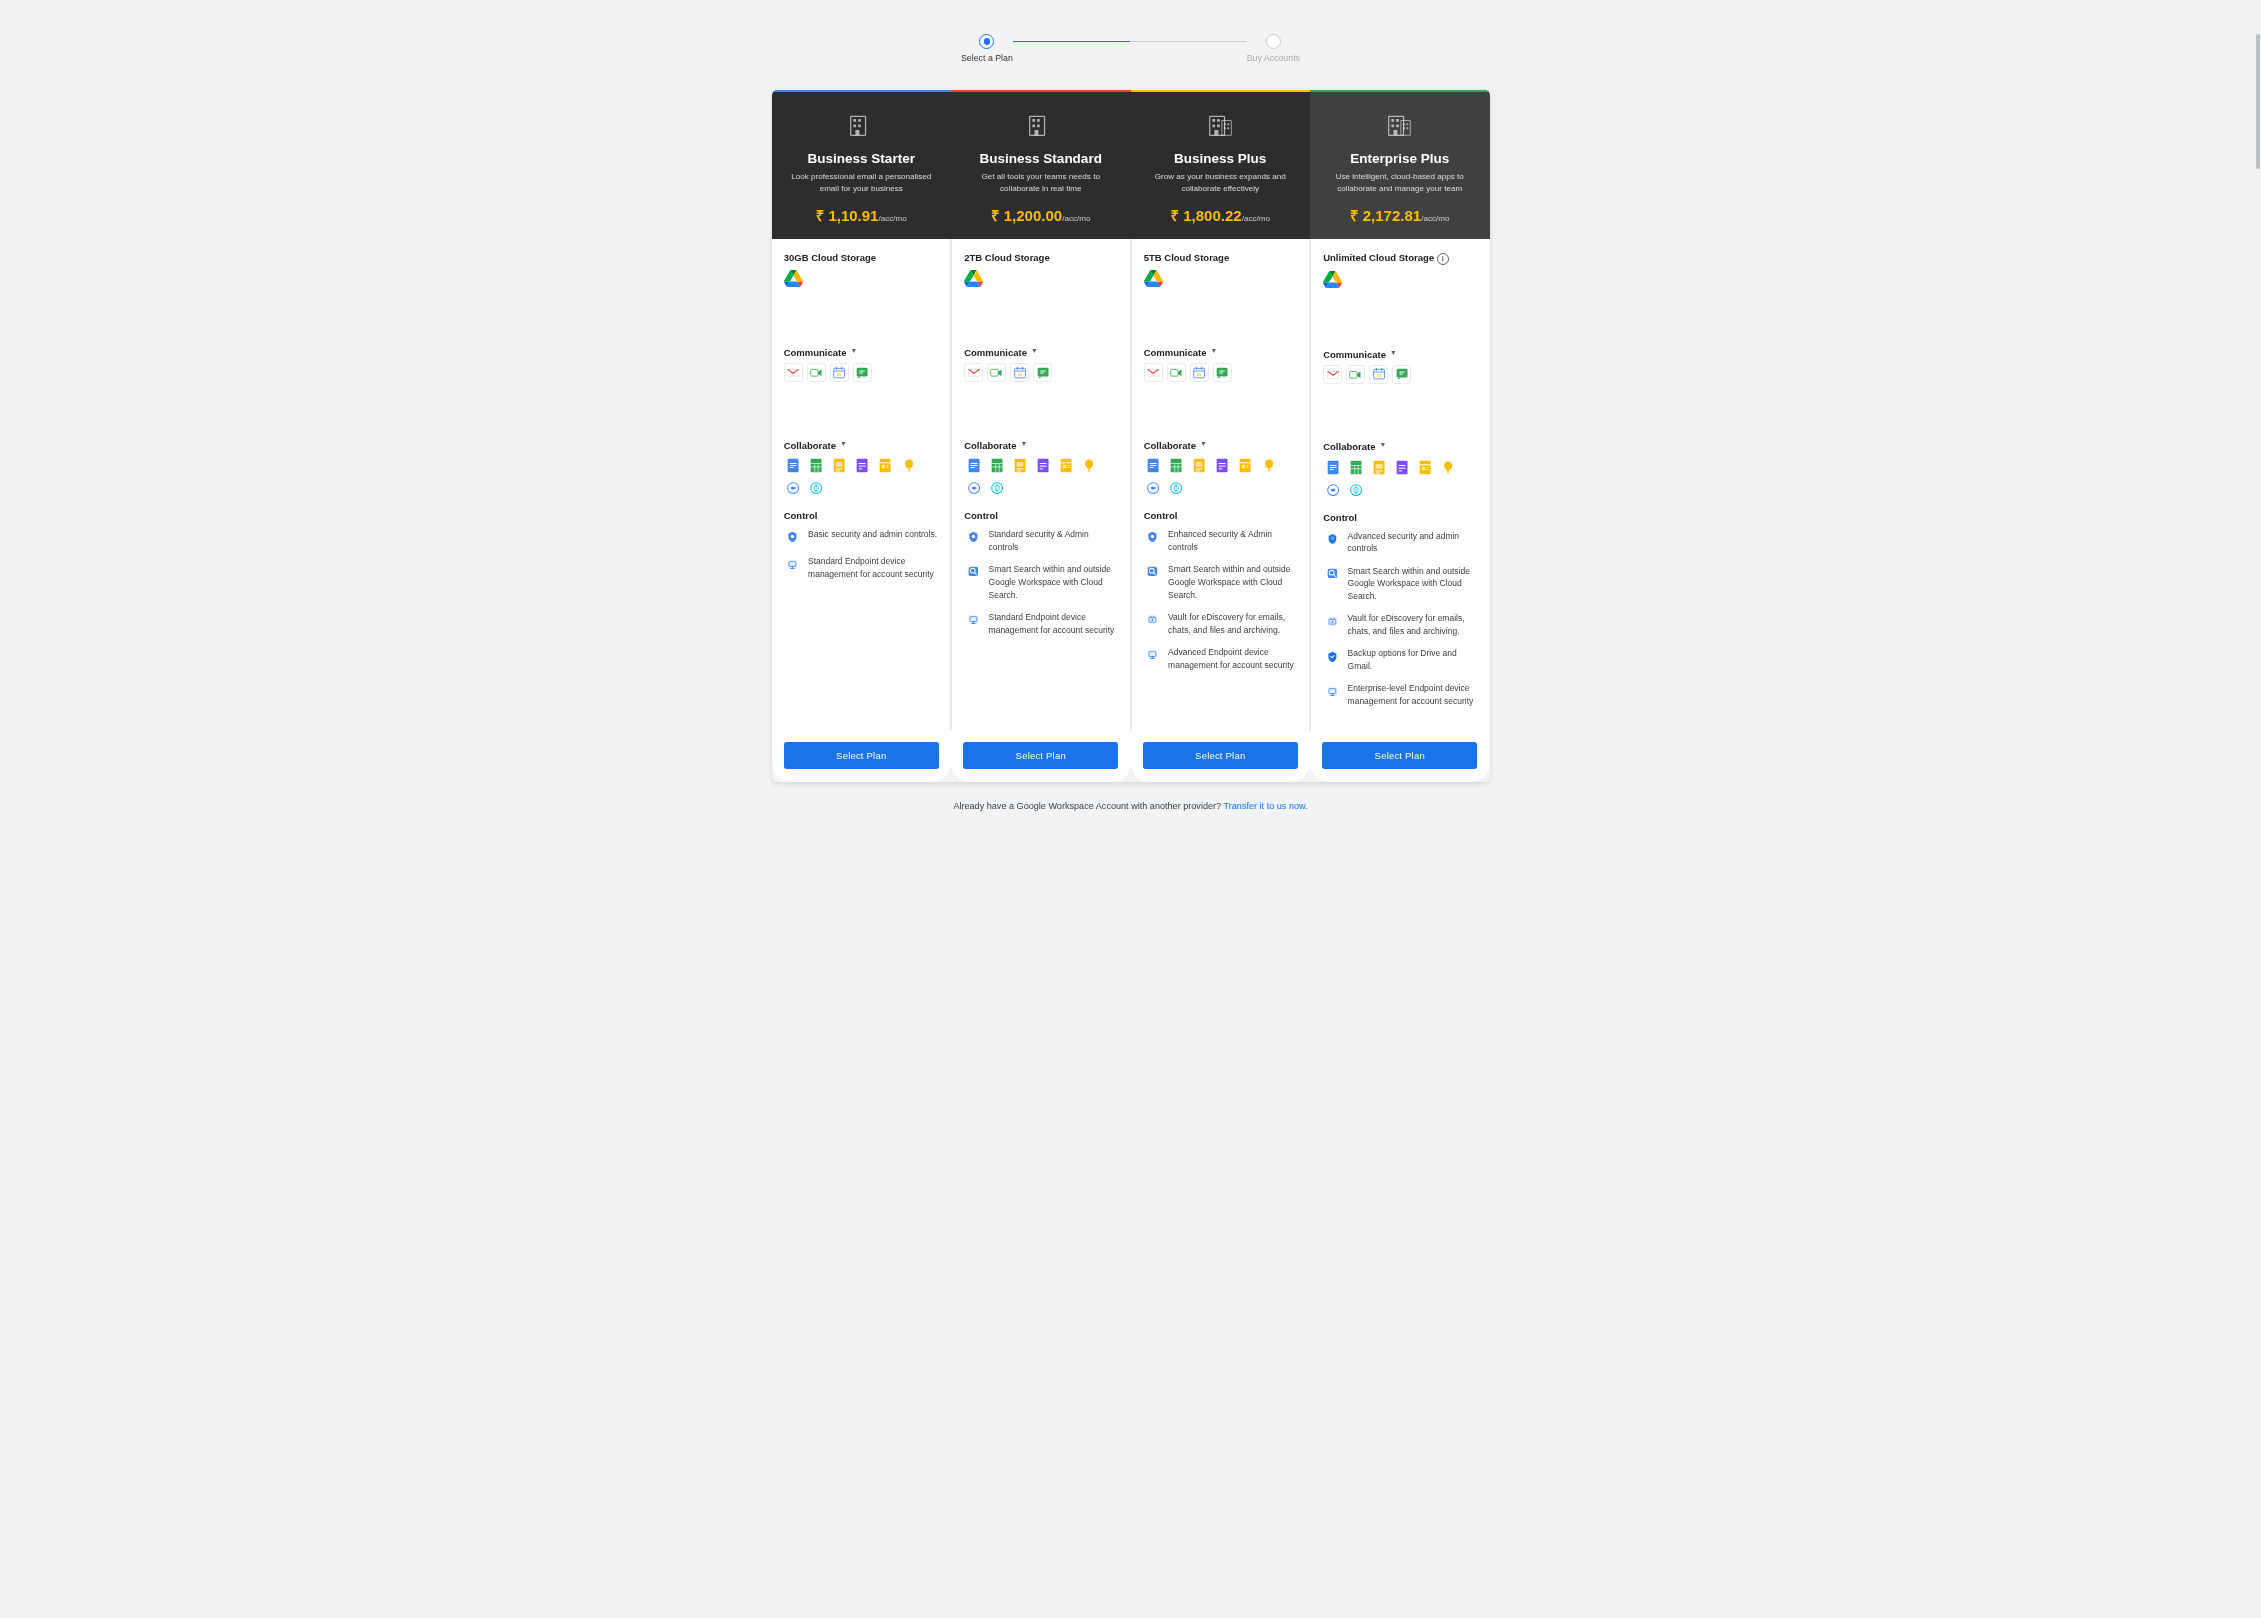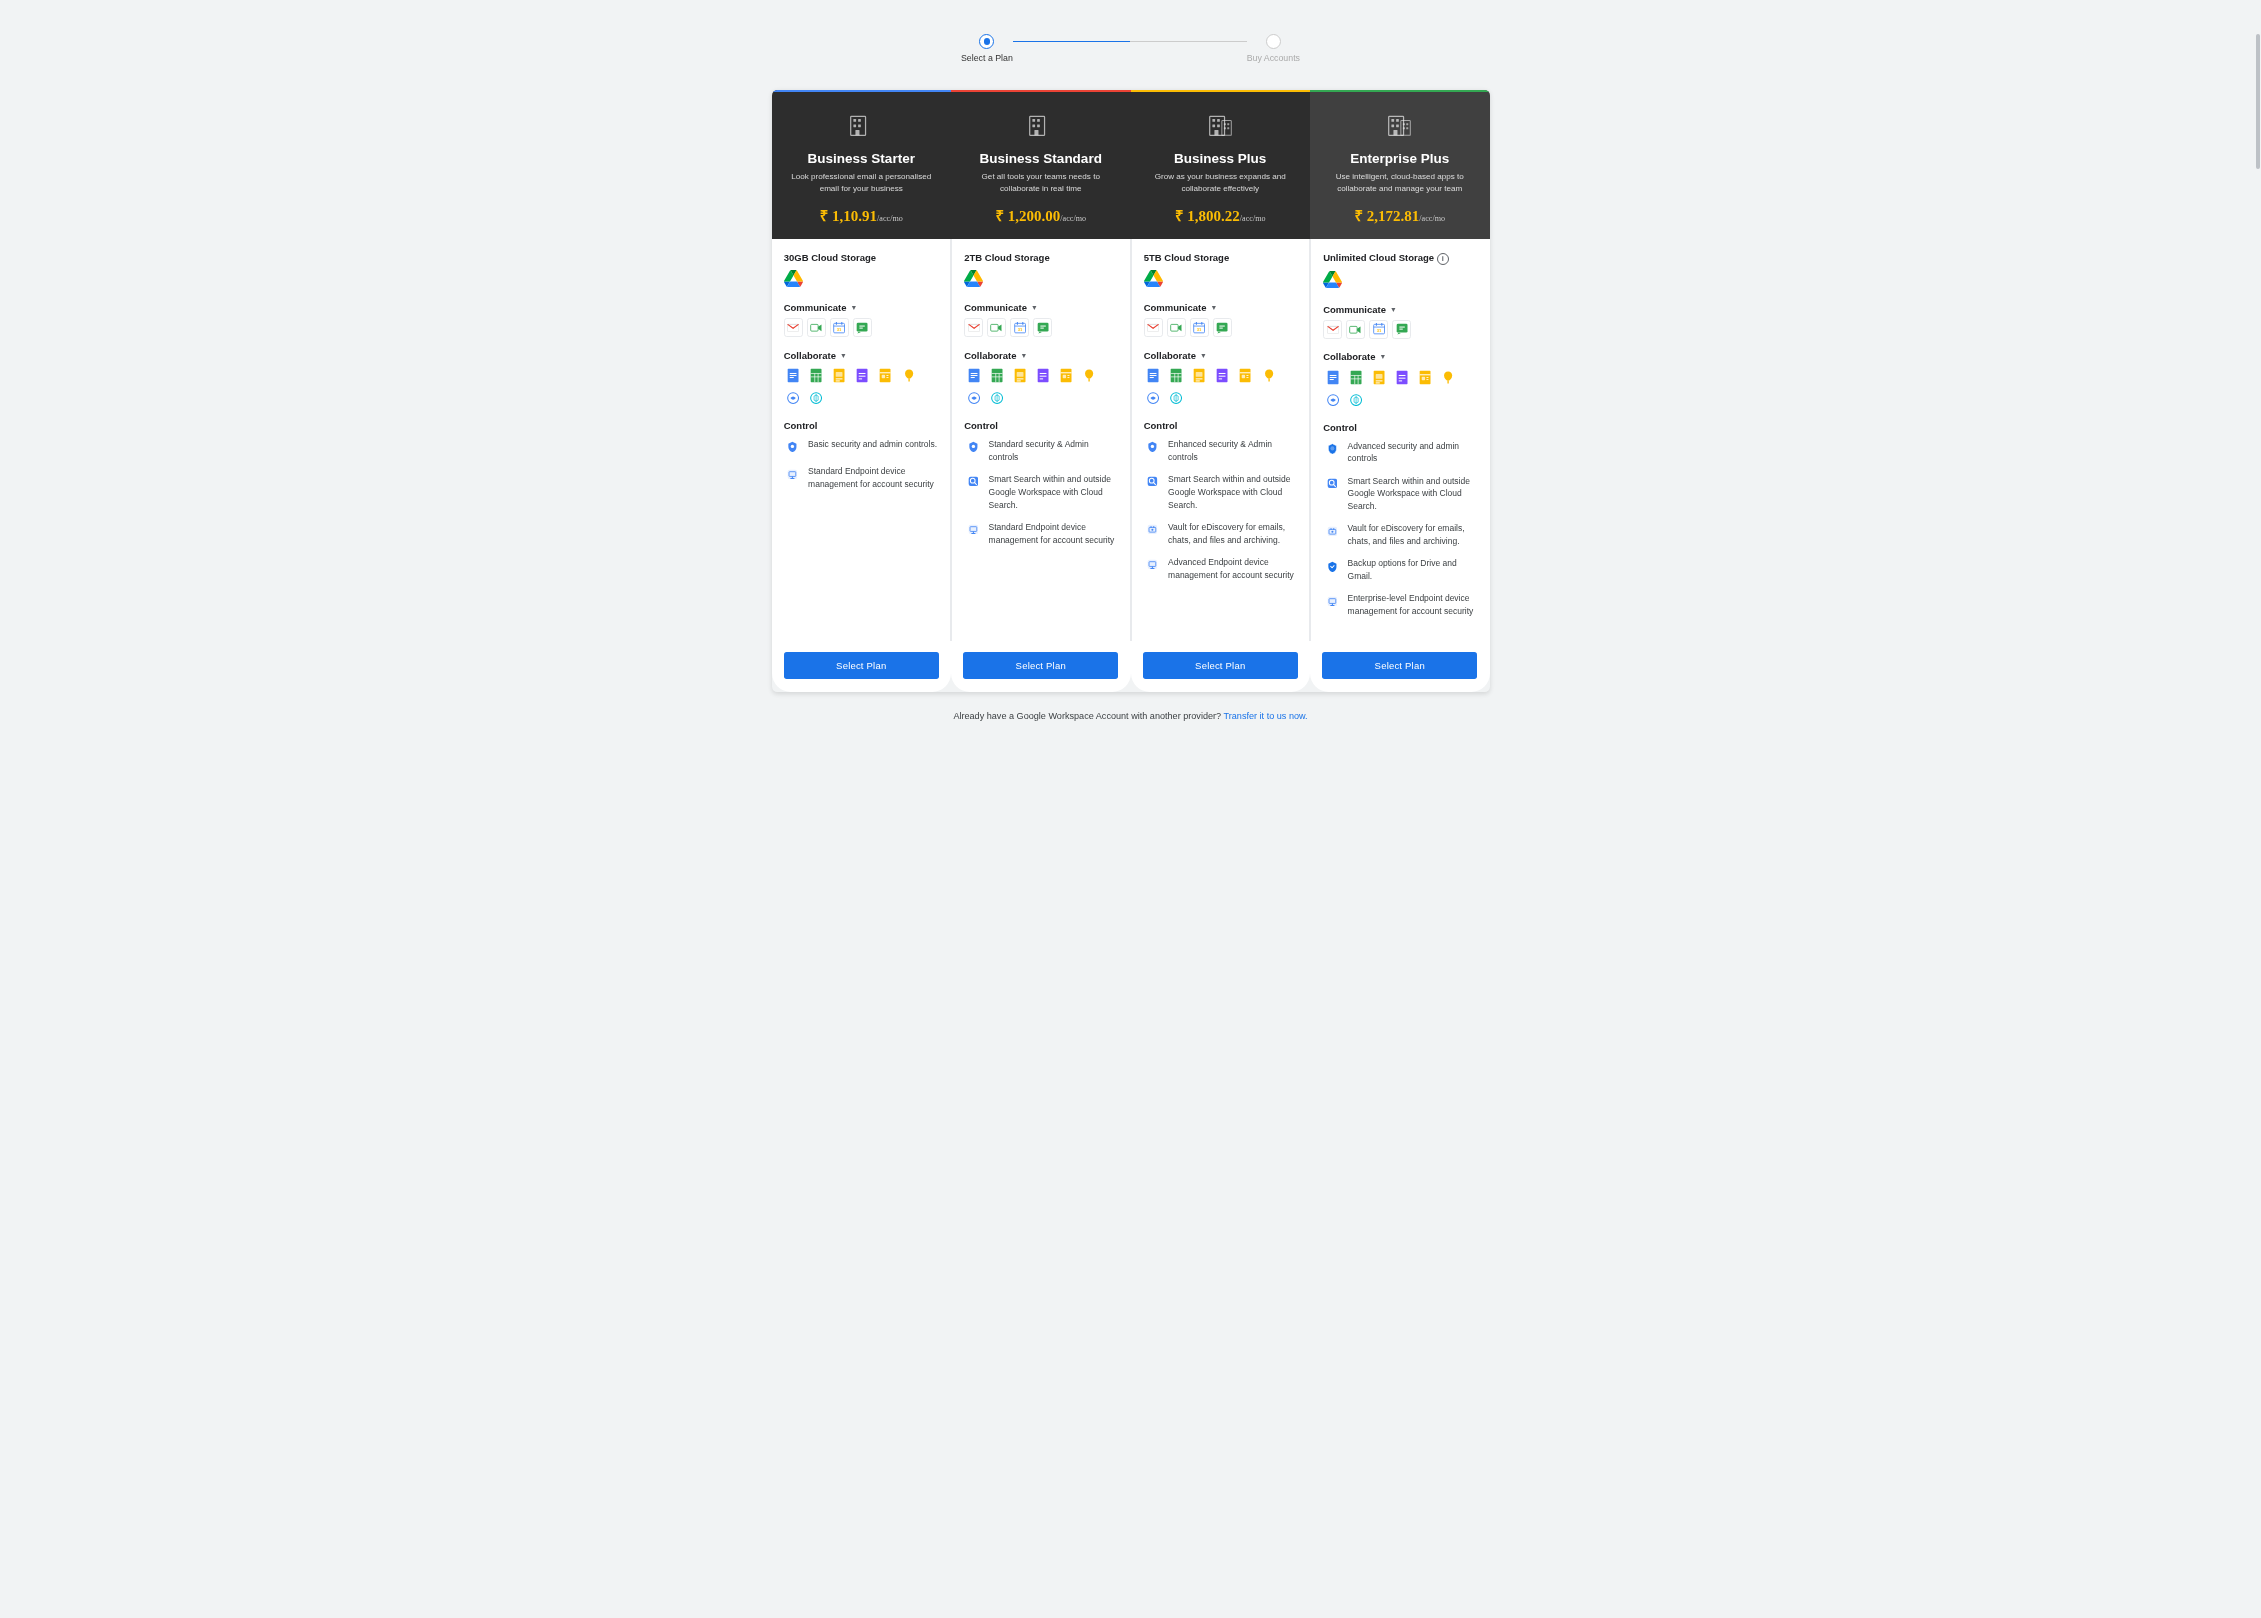--- a/index.html
+++ b/index.html
@@ -126,21 +126,20 @@
       font-size: 8.1px;
       opacity: 0.8;
       line-height: 1.5;
       margin-bottom: 9.5px;
     }
     .plan-price {
       font-size: 15px;
       font-weight: 700;
       color: #fbbc04;
       margin-top: auto;
-      font-family: Liberation Serif, serif;
     }
     .plan-price .per {
       font-size: 8.1px;
       color: #ccc;
       font-weight: 400;
     }
 
     
     .plan-body {
       padding: 13.5px 12.2px;
@@ -169,23 +168,24 @@
       width: 19px;
       height: 19px;
     }
 
     .section-title {
       font-size: 9.5px;
       font-weight: 600;
       color: #202124;
       margin-bottom: 5.4px;
       display: flex;
-      align-items: center;
+      align-items: flex-start;
       gap: 4px;
       cursor: pointer;
+      margin-top: 45px;
     }
     .section-title .chevron {
       font-size: 6.8px;
       color: #5f6368;
     }
 
     .icon-row {
       display: flex;
       gap: 4.1px;
       margin-bottom: 12.2px;

